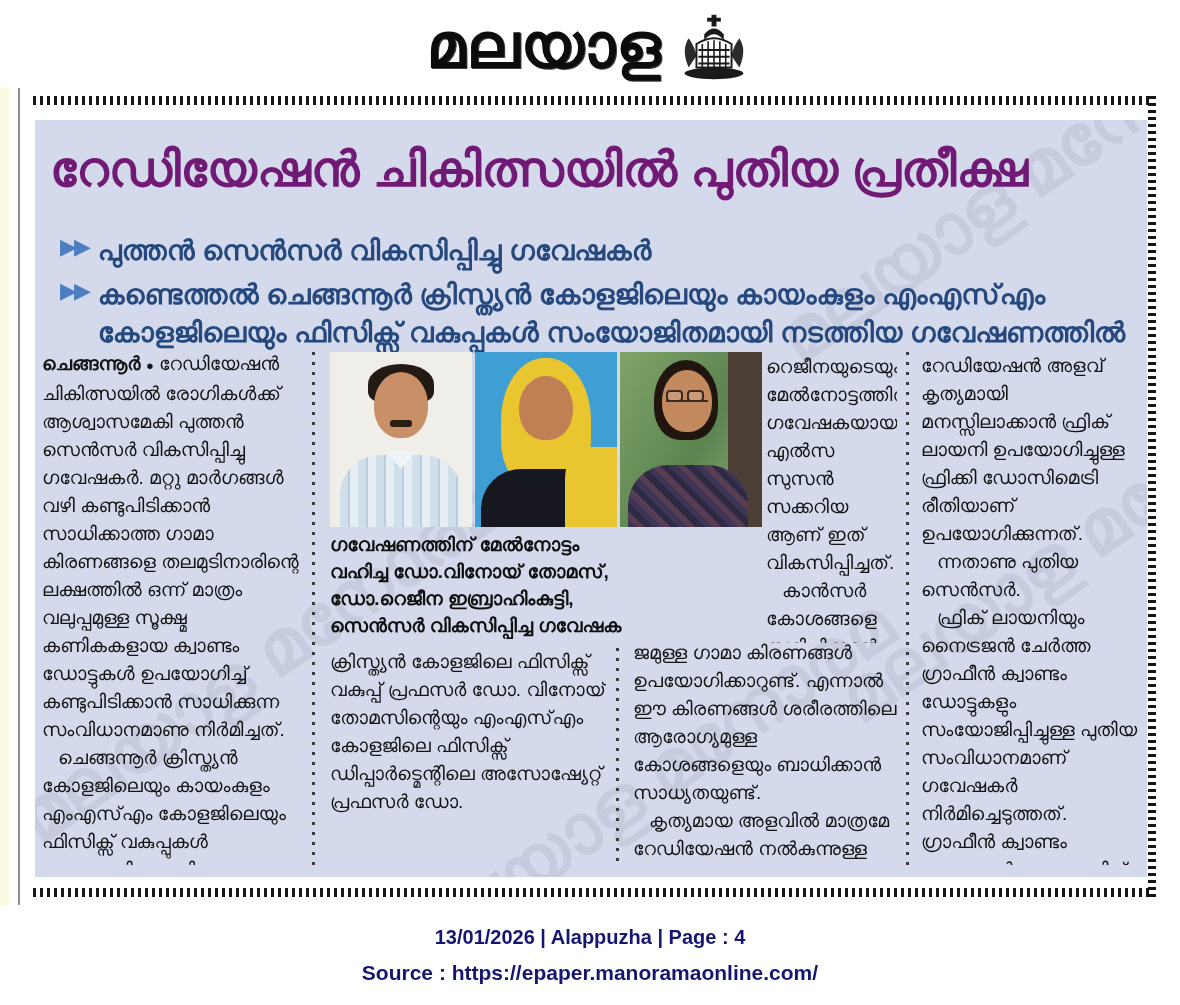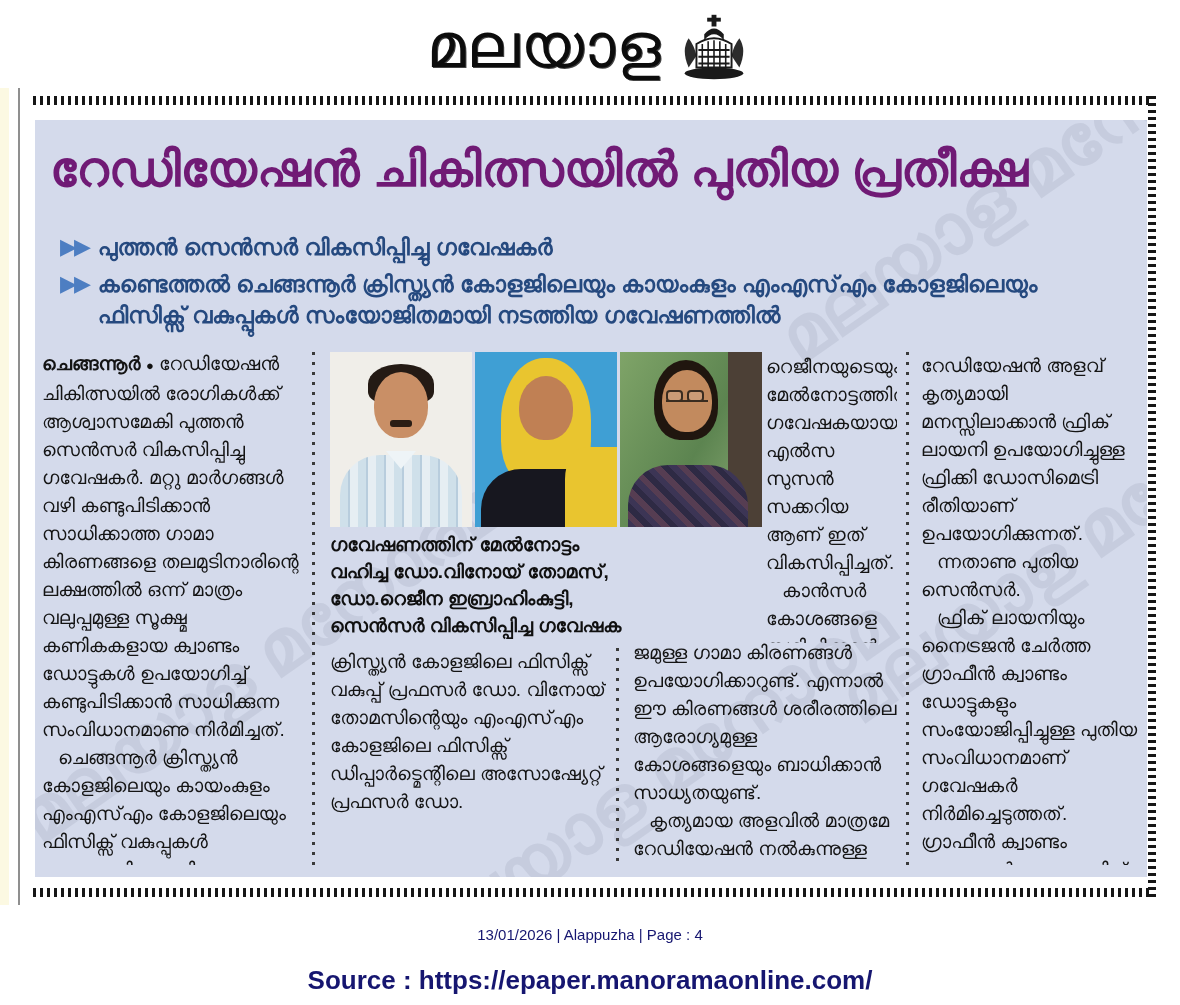--- a/index.html
+++ b/index.html
@@ -10,21 +10,21 @@
     font-family:"Liberation Sans", sans-serif;
     color:#111;
   }
 
   
   .masthead {
     position:absolute; left:0; top:4px; width:100%; height:84px;
     display:flex; align-items:center; justify-content:center; gap:14px;
   }
   .masthead .word {
-    font-size:62px; font-weight:400; color:#0c0c0c; letter-spacing:1px;
+    font-size:62px; font-weight:700; color:#0c0c0c; letter-spacing:1px;
     text-shadow:1px 1px 0 #444;
   }
   .masthead .emblem { width:78px; height:72px; flex:0 0 auto; }
 
   
   .strip-yellow { position:absolute; left:0; top:88px; width:9px; height:817px; background:#fcf9e2; }
   .rule-left   { position:absolute; left:18px; top:88px; width:2px; height:817px; background:#8f8f8f; }
   .dotted-h {
     position:absolute; left:33px; width:1119px; height:9px;
     background:repeating-linear-gradient(90deg,#161616 0 3px,transparent 3px 7px);
@@ -48,21 +48,21 @@
   }
 
   .headline {
     position:absolute; left:15px; top:23px; width:1080px;
     font-size:49px; font-weight:800; color:#701a75; letter-spacing:0;
     line-height:1.1;
   }
   .bullets { position:absolute; left:25px; top:112px; width:1070px; }
   .bullet-row { display:flex; gap:10px; margin-bottom:6px; }
   .bullet-marker { color:#4d7ec2; font-size:22px; line-height:1.35; flex:0 0 auto; letter-spacing:-3px; }
-  .bullet-text { color:#25497f; font-size:23px; font-weight:600; line-height:1.35; }
+  .bullet-text { color:#25497f; font-size:28px; font-weight:600; line-height:1.35; }
 
   
   .tx { position:absolute; font-size:19px; line-height:28px; color:#141414; text-align:left; overflow:hidden; }
   .tx p + p { text-indent:16px; }
   .dateline { font-weight:700; }
   .dateline-dot { font-size:13px; color:#111; }
 
   .col1 { left:7px;  top:230px; width:258px; height:515px; }
   .col2low { left:295px; top:528px; width:276px; height:217px; }
   .col3top { left:731px; top:233px; width:131px; height:290px; }
@@ -107,22 +107,22 @@
   .photo-3 .body { left:8px; width:120px; height:62px;
     background:repeating-linear-gradient(45deg,#3c3555 0 6px,#563d52 6px 12px,#2e2a44 12px 18px); }
 
   .caption {
     position:absolute; left:295px; top:411px; width:296px; height:112px;
     font-size:19px; line-height:27px; font-weight:600; color:#101010; overflow:hidden;
   }
 
   
   .footer { position:absolute; left:0; top:926px; width:100%; text-align:center; color:#161670; }
-  .footer .line1 { font-size:15px; font-weight:400; }
-  .footer .line2 { font-size:26px; font-weight:700; margin-top:22px; color:#161670; text-decoration:none; display:inline-block; }
+  .footer .line1 { font-size:20px; font-weight:700; }
+  .footer .line2 { font-size:21px; font-weight:700; margin-top:12px; color:#161670; text-decoration:none; display:inline-block; }
 </style>
 </head>
 <body>
 
 <div class="page">
 
   <div class="masthead">
     <span class="word">മലയാള</span>
     <span class="emblem">
       <svg viewBox="0 0 80 72" width="78" height="72">

